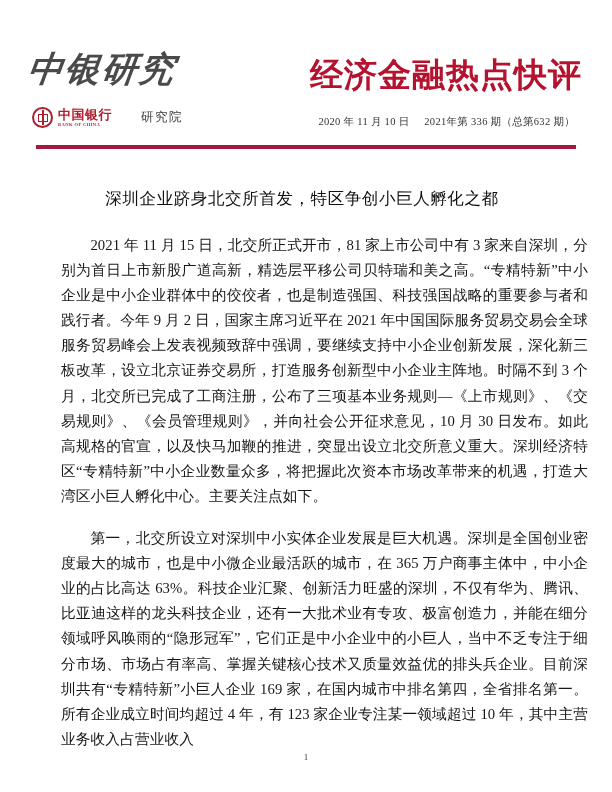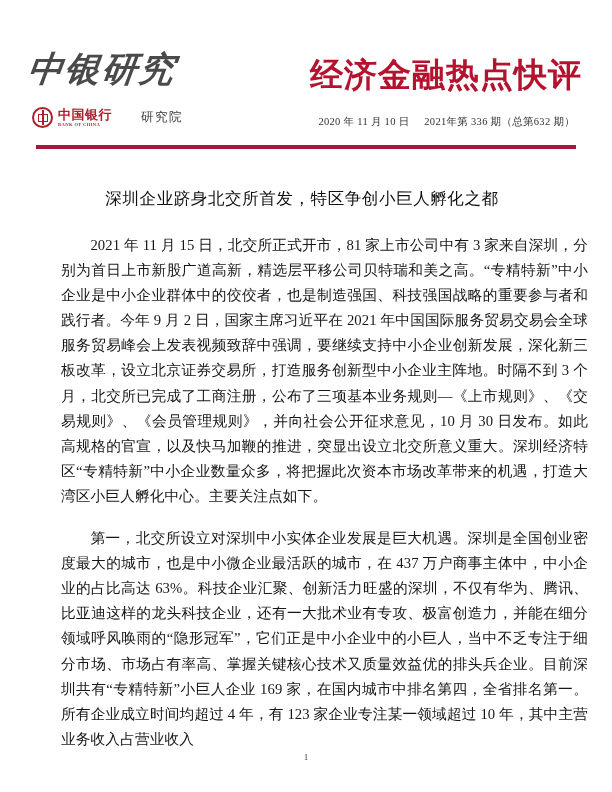--- a/index.html
+++ b/index.html
@@ -221,18 +221,18 @@
     <div class="rule"></div>
   </div>
 
   <h1 class="article-title">深圳企业跻身北交所首发，特区争创小巨人孵化之都</h1>
 
   <div class="body">
     <p class="para">
       <b></b><span>2021 年 11 月 15 日，北交所正式开市，81 家上市公司中有 3 家来自深圳，分别为首日上市新股广道高新，精选层平移公司贝特瑞和美之高。“专精特新”中小企业是中小企业群体中的佼佼者，也是制造强国、科技强国战略的重要参与者和践行者。今年 9 月 2 日，国家主席习近平在 2021 年中国国际服务贸易交易会全球服务贸易峰会上发表视频致辞中强调，要继续支持中小企业创新发展，深化新三板改革，设立北京证券交易所，打造服务创新型中小企业主阵地。时隔不到 3 个月，北交所已完成了工商注册，公布了三项基本业务规则—《上市规则》、《交易规则》、《会员管理规则》，并向社会公开征求意见，10 月 30 日发布。如此高规格的官宣，以及快马加鞭的推进，突显出设立北交所意义重大。深圳经济特区“专精特新”中小企业数量众多，将把握此次资本市场改革带来的机遇，打造大湾区小巨人孵化中心。主要关注点如下。</span>
     </p>
     <p class="para">
-      <b>第一，北交所设立对深圳中小实体企业发展是巨大机遇。</b><span>深圳是全国创业密度最大的城市，也是中小微企业最活跃的城市，在 437 万户商事主体中，中小企业的占比高达 63%。科技企业汇聚、创新活力旺盛的深圳，不仅有华为、腾讯、比亚迪这样的龙头科技企业，还有一大批术业有专攻、极富创造力，并能在细分领域呼风唤雨的“隐形冠军”，它们正是中小企业中的小巨人，当中不乏专注于细分市场、市场占有率高、掌握关键核心技术又质量效益优的排头兵企业。目前深圳共有“专精特新”小巨人企业 169 家，在国内城市中排名第四，全省排名第一。所有企业成立时间均超过 4 年，有 123 家企业专注某一领域超过 10 年，其中主营业务收入占营业收入</span>
+      <b>第一，北交所设立对深圳中小实体企业发展是巨大机遇。</b><span>深圳是全国创业密度最大的城市，也是中小微企业最活跃的城市，在 365 万户商事主体中，中小企业的占比高达 63%。科技企业汇聚、创新活力旺盛的深圳，不仅有华为、腾讯、比亚迪这样的龙头科技企业，还有一大批术业有专攻、极富创造力，并能在细分领域呼风唤雨的“隐形冠军”，它们正是中小企业中的小巨人，当中不乏专注于细分市场、市场占有率高、掌握关键核心技术又质量效益优的排头兵企业。目前深圳共有“专精特新”小巨人企业 169 家，在国内城市中排名第四，全省排名第一。所有企业成立时间均超过 4 年，有 123 家企业专注某一领域超过 10 年，其中主营业务收入占营业收入</span>
     </p>
   </div>
 
   <div class="page-number">1</div>
 </div>
 
 </body></html>

